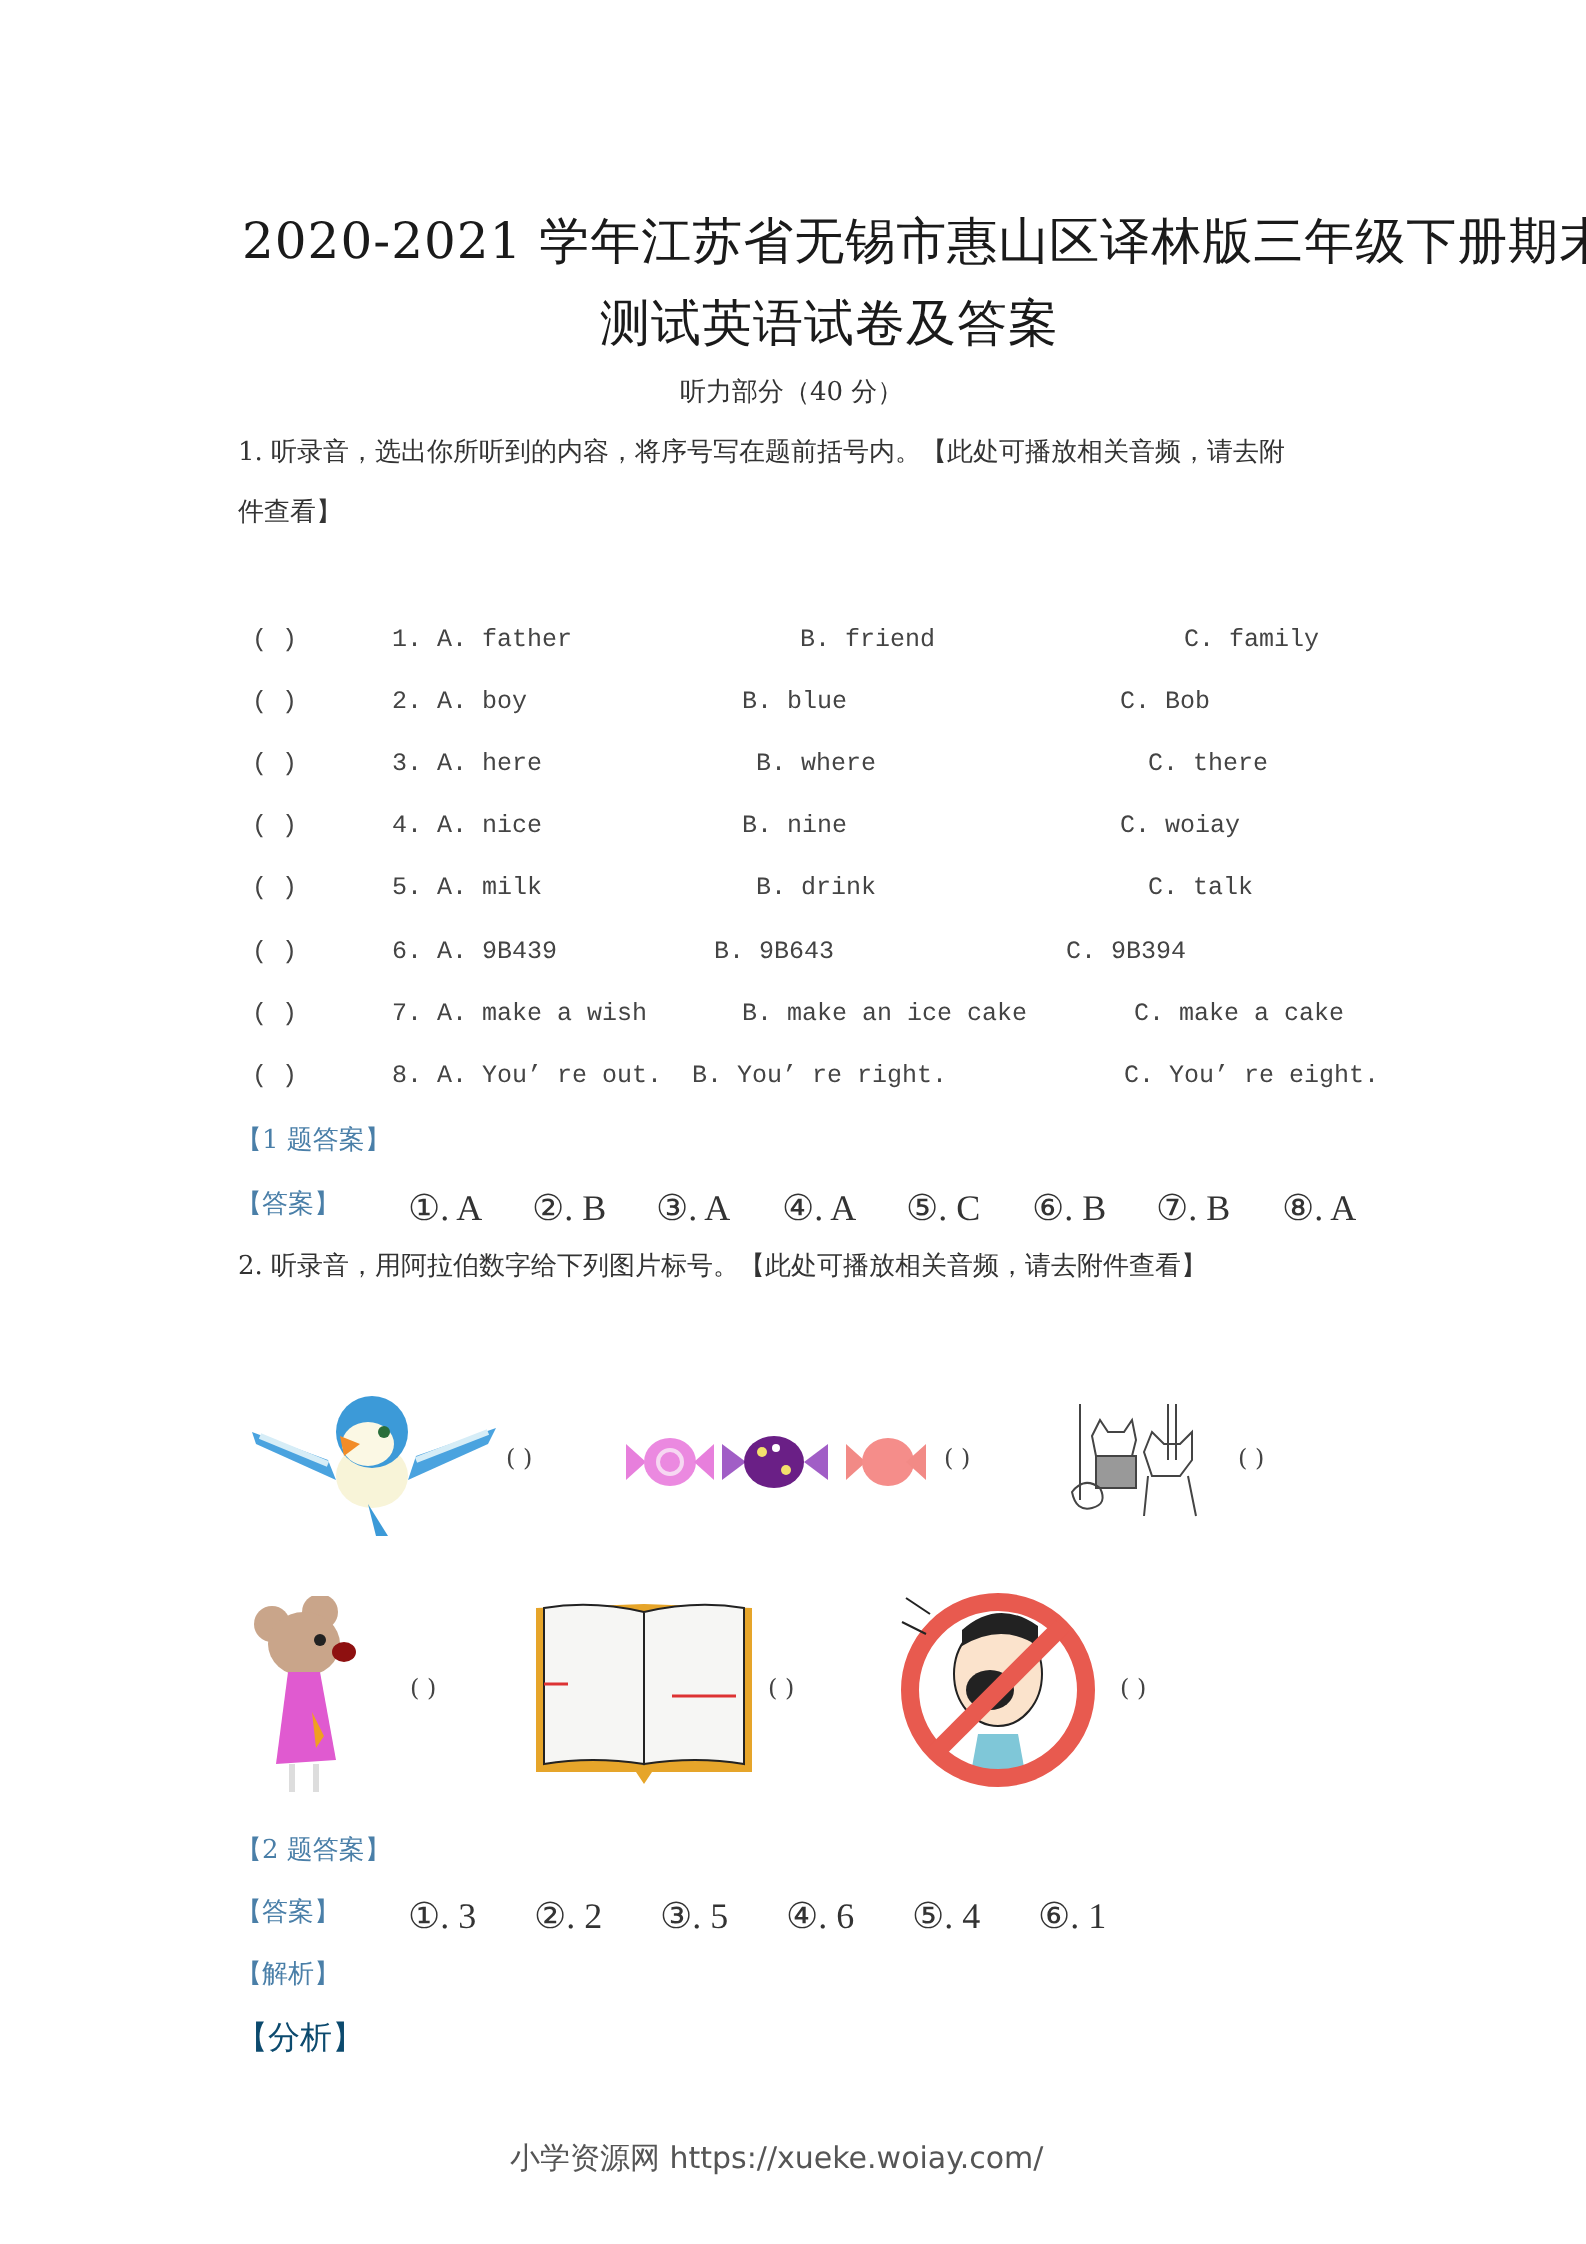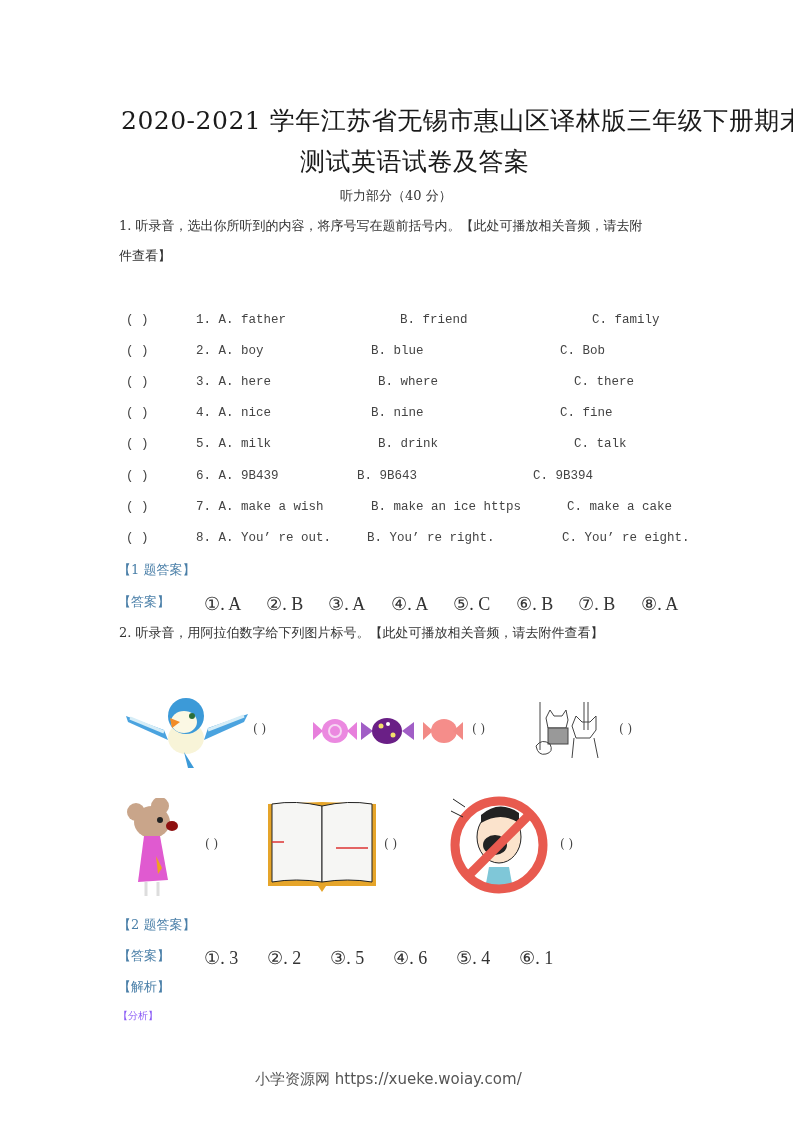--- a/index.html
+++ b/index.html
@@ -4,21 +4,21 @@
 <style>
   html, body { margin: 0; padding: 0; background: #ffffff; }
   body { width: 793px; height: 1122px; position: relative; overflow: hidden;
          font-family: "DejaVu Serif", "Liberation Serif", serif; color: #222; }
   .abs { position: absolute; white-space: nowrap; }
   .title { font-size: 25px; font-weight: normal; color: #1a1a1a; letter-spacing: 0.5px; }
   .subtitle { font-size: 13px; color: #333; }
   .body-text { font-size: 13px; color: #333; }
   .row-text { font-size: 12.5px; color: #444; font-family: "Liberation Mono", "DejaVu Sans Mono", monospace; }
   .blue { color: #4a7fa8; font-size: 13px; }
-  .black-label { color: #8b5cf6; font-size: 10px; }
+  .black-label { color: #0c4a6e; font-size: 16px; }
   .ans { font-size: 18px; color: #333; font-family: "Liberation Serif", serif; }
   .footer { font-family: "DejaVu Sans", "Liberation Sans", sans-serif; font-size: 15px; color: #555; }
   .pic { position: absolute; }
   .paren { font-size: 12px; color: #444; }
 </style>
 </head>
 <body>
 
 <div class="abs title" style="left:121px; top:104px;">2020-2021 学年江苏省无锡市惠山区译林版三年级下册期末</div>
 <div class="abs title" style="left:300px; top:145px;">测试英语试卷及答案</div>
@@ -43,44 +43,44 @@
   <div>
     <span class="abs row-text" style="left:126px; top:375px;">(        )</span>
     <span class="abs row-text" style="left:196px; top:375px;">3. A. here</span>
     <span class="abs row-text" style="left:378px; top:375px;">B. where</span>
     <span class="abs row-text" style="left:574px; top:375px;">C. there</span>
   </div>
   <div>
     <span class="abs row-text" style="left:126px; top:406px;">(        )</span>
     <span class="abs row-text" style="left:196px; top:406px;">4. A. nice</span>
     <span class="abs row-text" style="left:371px; top:406px;">B. nine</span>
-    <span class="abs row-text" style="left:560px; top:406px;">C. fine</span>
+    <span class="abs row-text" style="left:560px; top:406px;">C. woiay</span>
   </div>
   <div>
     <span class="abs row-text" style="left:126px; top:437px;">(        )</span>
     <span class="abs row-text" style="left:196px; top:437px;">5. A. milk</span>
     <span class="abs row-text" style="left:378px; top:437px;">B. drink</span>
     <span class="abs row-text" style="left:574px; top:437px;">C. talk</span>
   </div>
   <div>
     <span class="abs row-text" style="left:126px; top:469px;">(        )</span>
     <span class="abs row-text" style="left:196px; top:469px;">6. A. 9B439</span>
     <span class="abs row-text" style="left:357px; top:469px;">B. 9B643</span>
     <span class="abs row-text" style="left:533px; top:469px;">C. 9B394</span>
   </div>
   <div>
     <span class="abs row-text" style="left:126px; top:500px;">(        )</span>
     <span class="abs row-text" style="left:196px; top:500px;">7. A. make a wish</span>
-    <span class="abs row-text" style="left:371px; top:500px;">B. make an ice https</span>
+    <span class="abs row-text" style="left:371px; top:500px;">B. make an ice cake</span>
     <span class="abs row-text" style="left:567px; top:500px;">C. make a cake</span>
   </div>
   <div>
     <span class="abs row-text" style="left:126px; top:531px;">(        )</span>
     <span class="abs row-text" style="left:196px; top:531px;">8. A. You’ re out.</span>
-    <span class="abs row-text" style="left:367px; top:531px;">B. You’ re right.</span>
+    <span class="abs row-text" style="left:346px; top:531px;">B. You’ re right.</span>
     <span class="abs row-text" style="left:562px; top:531px;">C. You’ re eight.</span>
   </div>
 </div>
 
 <div class="abs blue" style="left:118px; top:561px;">【1 题答案】</div>
 <div class="abs blue" style="left:118px; top:593px;">【答案】</div>
 <div>
   <span class="abs ans" style="left:204px; top:593px;">①. A</span>
   <span class="abs ans" style="left:266px; top:593px;">②. B</span>
   <span class="abs ans" style="left:328px; top:593px;">③. A</span>

